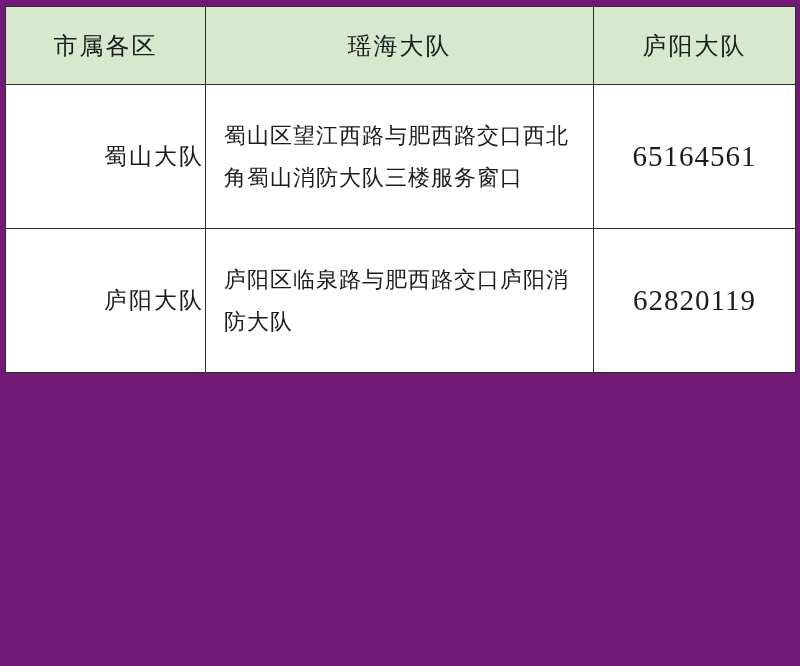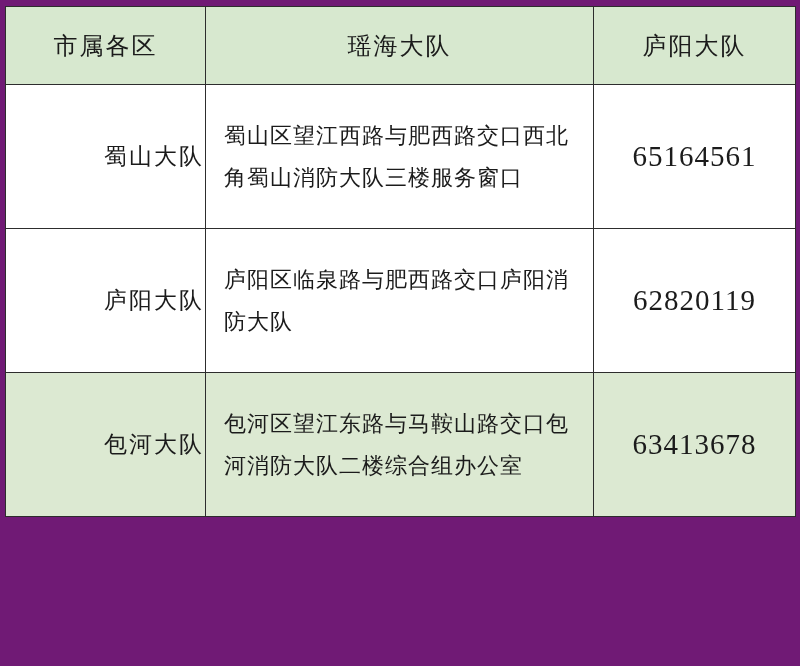--- a/index.html
+++ b/index.html
@@ -97,22 +97,15 @@
           </td>
         <td class="phone">65164561</td>
       </tr>
       <tr class="plain">
         <td class="region">庐阳大队</td>
         <td class="address">
             <span class="addr-inner">庐阳区临泉路与肥西路交口庐阳消防大队</span>
           </td>
         <td class="phone">62820119</td>
       </tr>
-      <tr class="shaded">
-        <td class="region">包河大队</td>
-        <td class="address">
-            <span class="addr-inner">包河区望江东路与马鞍山路交口包河消防大队二楼综合组办公室</span>
-          </td>
-        <td class="phone">63413678</td>
-      </tr>
     </tbody>
   </table>
 </div>
 
 </body></html>

